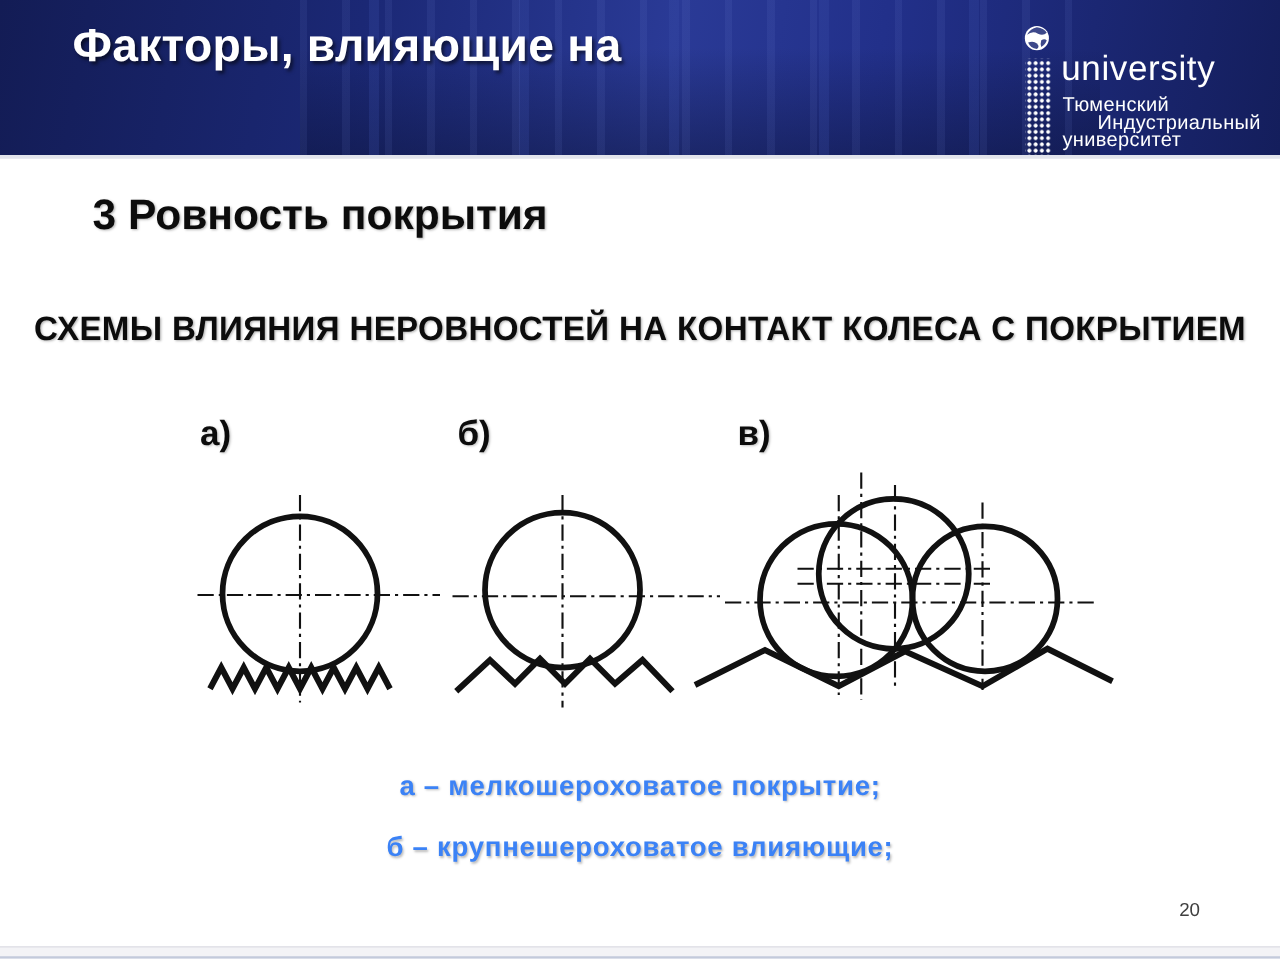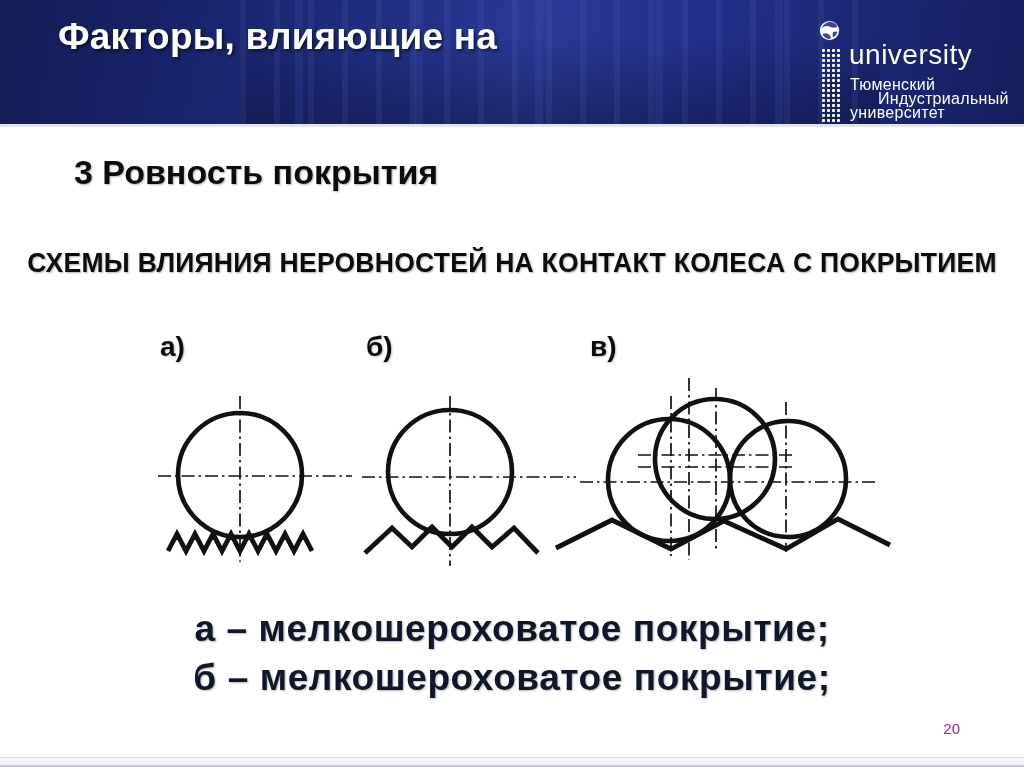--- a/index.html
+++ b/index.html
@@ -66,28 +66,28 @@
     text-shadow: 1px 1px 2px rgba(0,0,0,0.25);
   }
   .label-a { left: 160px; }
   .label-b { left: 366px; }
   .label-v { left: 590px; }
 
   .diagram-svg { position: absolute; left: 0; top: 0; width: 1024px; height: 767px; }
 
   .captions { position: absolute; left: 0; top: 604px; width: 1024px; text-align: center; }
   .caption-line {
-    font-size: 37px; font-weight: bold; color: #0f172a; line-height: 49px;
+    font-size: 22px; font-weight: bold; color: #3b82f6; line-height: 49px;
     letter-spacing: 0.6px; text-shadow: 1px 1px 2px rgba(0,0,0,0.28);
     white-space: nowrap;
   }
 
   .page-number {
     position: absolute; right: 64px; top: 720px;
-    font-size: 15px; color: #a21caf;
+    font-size: 15px; color: #404040;
   }
 
   
   .footer {
     position: absolute; left: 0; bottom: 0; width: 1024px; height: 10px;
     background: #f3f3f6; border-top: 1px solid #dddde3;
   }
   .footer::after {
     content: ""; position: absolute; left: 0; bottom: 0; width: 100%; height: 2px;
     background: #c3cadb;
@@ -154,20 +154,20 @@
         <circle cx="669" cy="480" r="61" stroke-width="4.6"></circle>
         <circle cx="715" cy="459" r="60" stroke-width="4.6"></circle>
         <circle cx="788" cy="479" r="58" stroke-width="4.6"></circle>
         <path d="M556 548 L612 520 L671 549 L724 521 L786 549 L838 519 L890 545" stroke-width="4.8" stroke-linejoin="miter"></path>
       </g>
     </g>
   </svg>
 
   <div class="captions">
     <div class="caption-line">а – мелкошероховатое покрытие;</div>
-    <div class="caption-line">б – мелкошероховатое покрытие;</div>
+    <div class="caption-line">б – крупнешероховатое влияющие;</div>
   </div>
 
   <div class="page-number">20</div>
 
   <div class="footer"></div>
 
 </div>
 
 </body></html>

